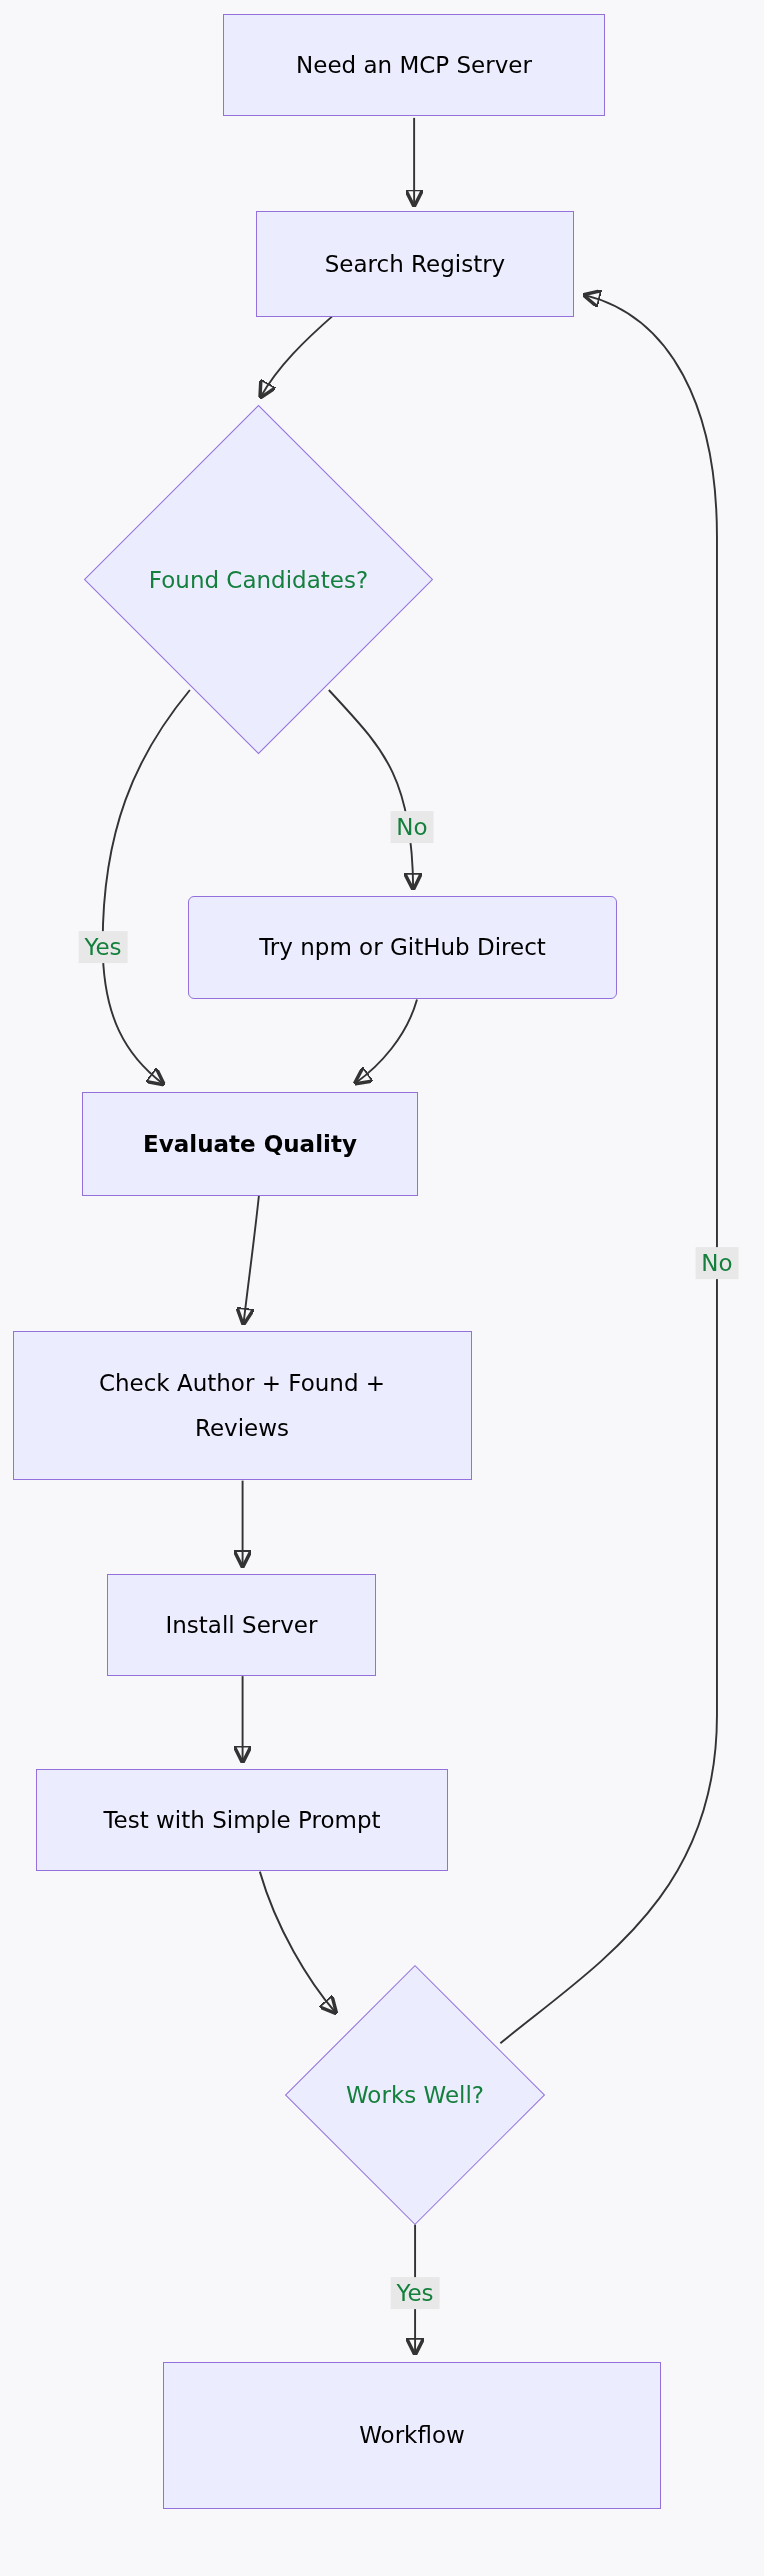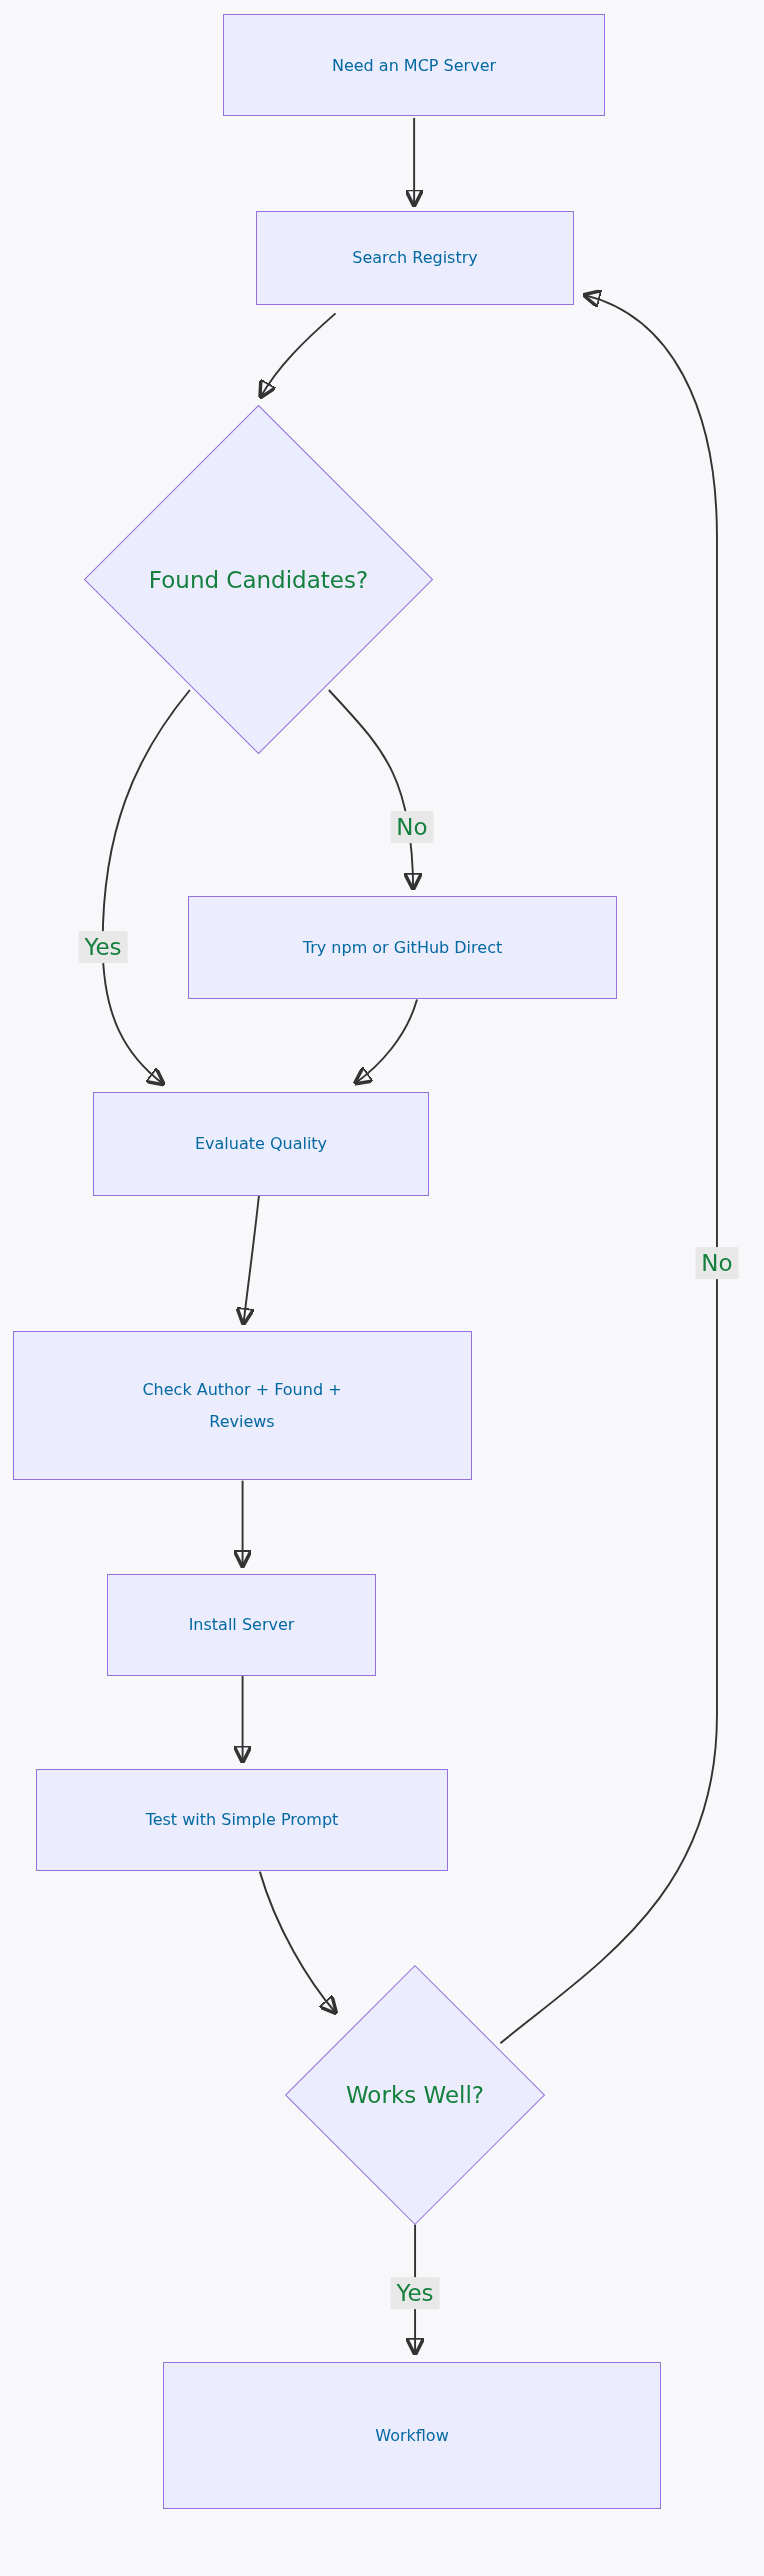--- a/index.html
+++ b/index.html
@@ -28,22 +28,22 @@
   .node {
     position: absolute;
     background: #ECECFF;
     border: 1.9px solid #9370DB;
     box-sizing: border-box;
     display: flex;
     flex-direction: column;
     align-items: center;
     justify-content: center;
     text-align: center;
-    color: #0369a1;
-    font-size: 16px;
+    color: #000000;
+    font-size: 23px;
     line-height: 1.95;
   }
   .diamond-shape {
     position: absolute;
     background: #ECECFF;
     border: 1.9px solid #9370DB;
     box-sizing: border-box;
     transform: rotate(45deg);
   }
   .diamond-label {
@@ -86,29 +86,29 @@
     <path d="M253,1749 L253,1838" marker-end="url(#arrow)"></path>
     <path d="M271,1953 C288,2012 322,2068 350,2100" marker-end="url(#arrow)"></path>
     <path d="M433,2321 L433,2456" marker-end="url(#arrow)"></path>
     <path d="M522,2132 C625,2048 748,1975 748,1790 L748,560 C748,425 700,330 610,308" marker-end="url(#arrow)"></path>
   </svg>
 
   <div class="node" style="left:223px; top:14.4px; width:382px; height:102px;">
     <span>Need an MCP Server</span>
   </div>
 
-  <div class="node" style="left:256px; top:211px; width:318px; height:94px;">
+  <div class="node" style="left:256px; top:211px; width:318px; height:106px;">
     <span>Search Registry</span>
   </div>
 
-  <div class="node" style="left:188px; top:896px; width:429px; height:103px;">
+  <div class="node" style="left:188px; top:896px; width:429px; height:103px;border-radius:6px;">
     <span>Try npm or GitHub Direct</span>
   </div>
 
-  <div class="node" style="left:93px; top:1092px; width:336px; height:104px;">
+  <div class="node" style="left:82px; top:1092px; width:336px; height:104px;font-weight:bold;">
     <span>Evaluate Quality</span>
   </div>
 
   <div class="node" style="left:12.5px; top:1331px; width:459px; height:149px;">
     <span>Check Author + Found +</span>
     <span>Reviews</span>
   </div>
 
   <div class="node" style="left:36px; top:1769px; width:412px; height:102px;">
     <span>Test with Simple Prompt</span>

